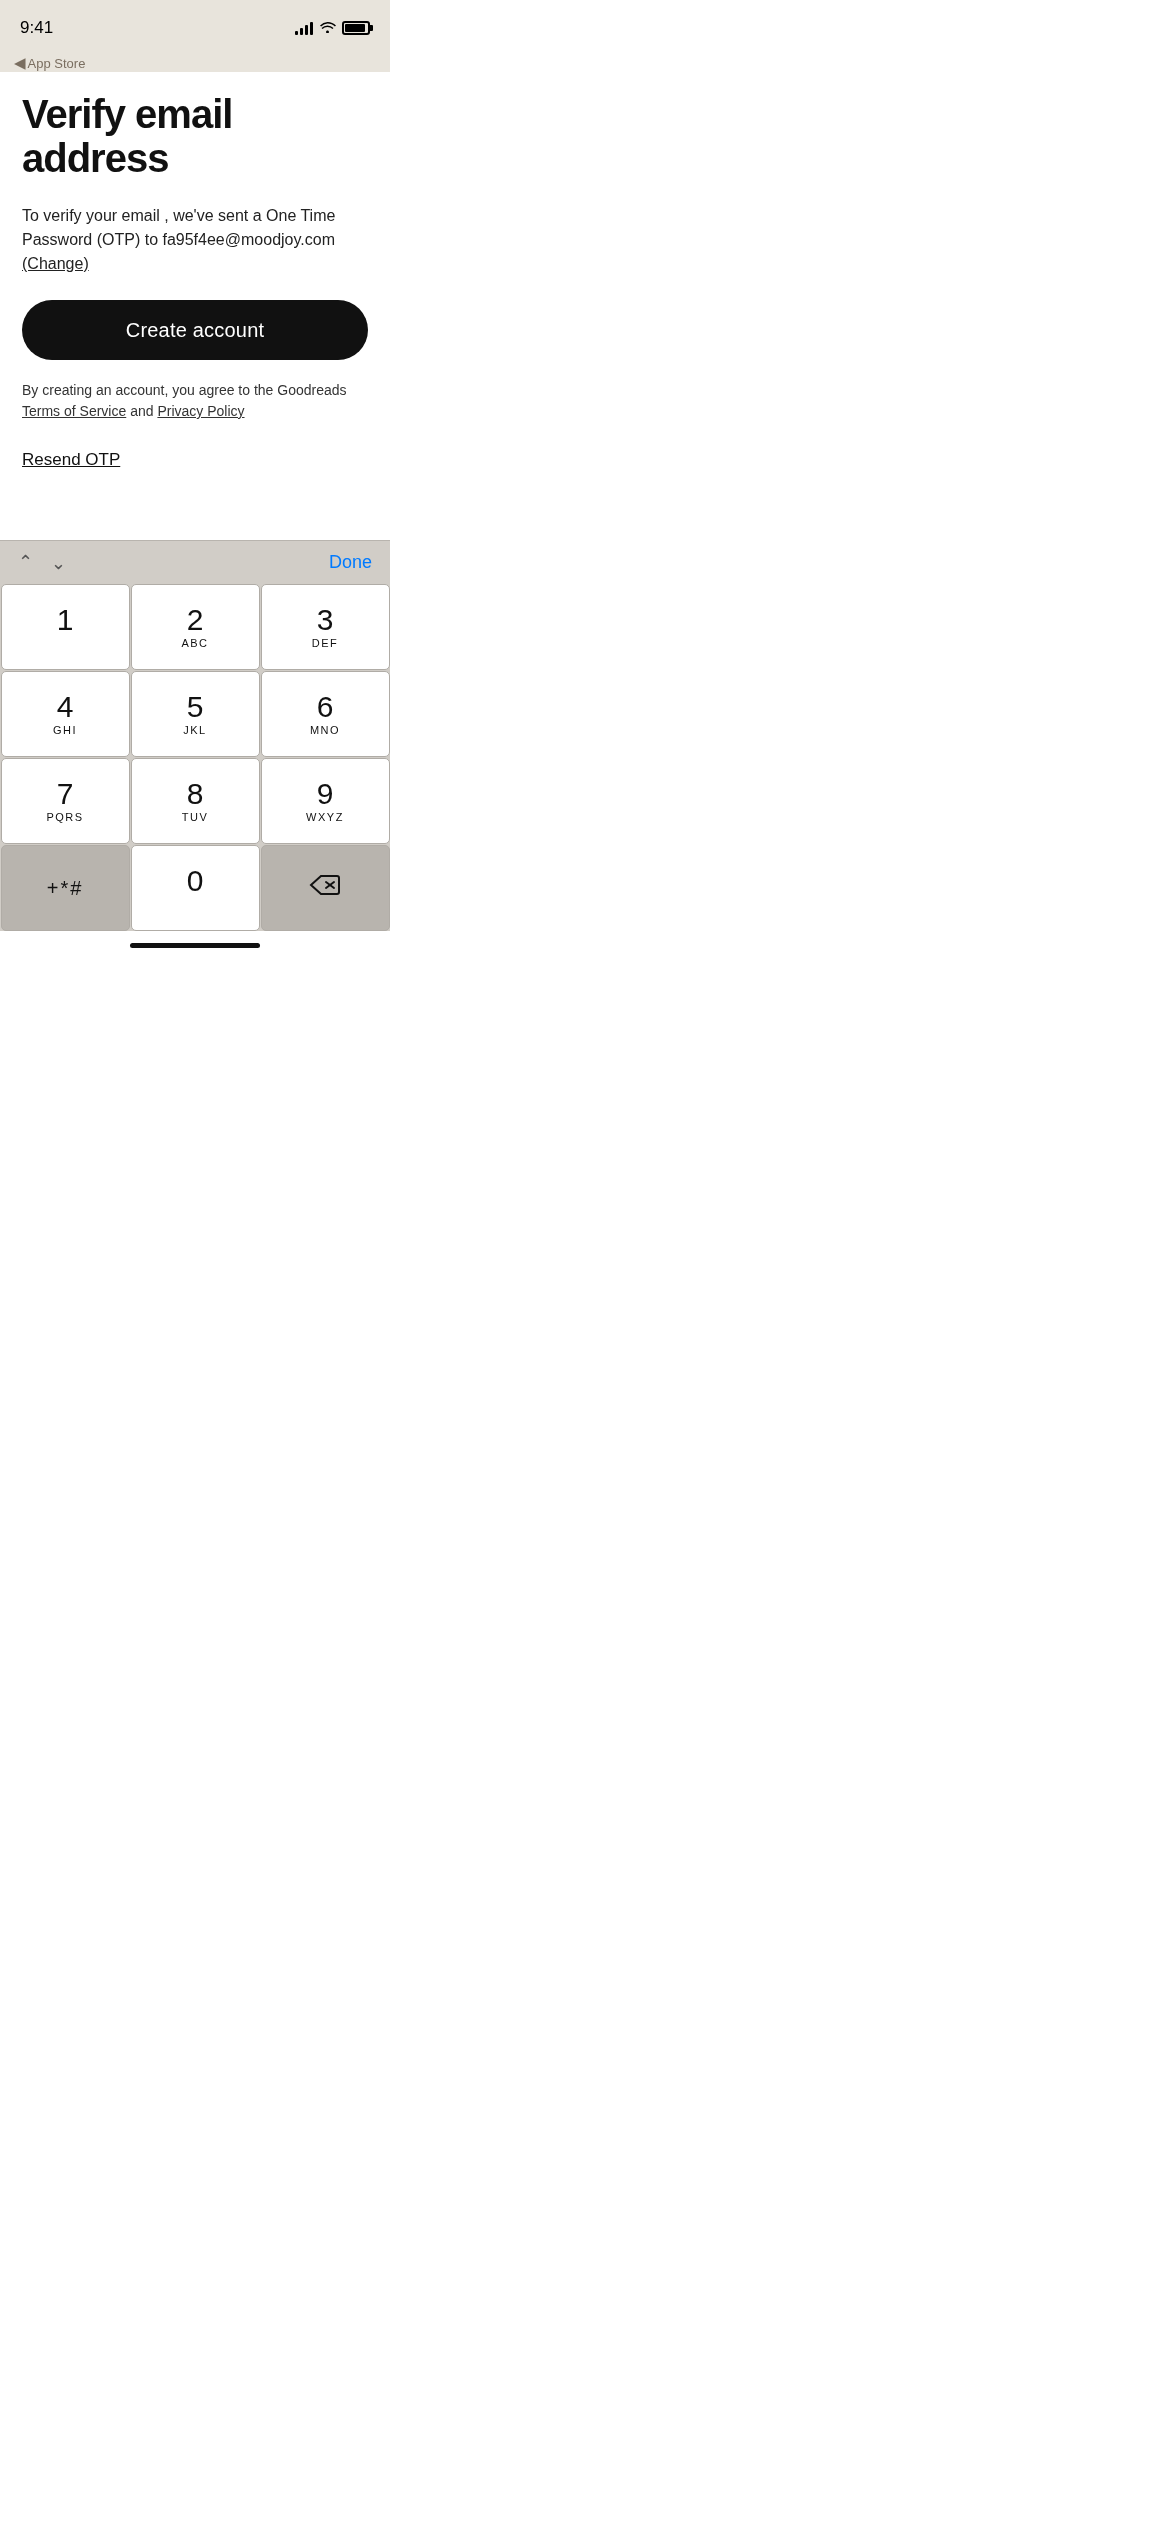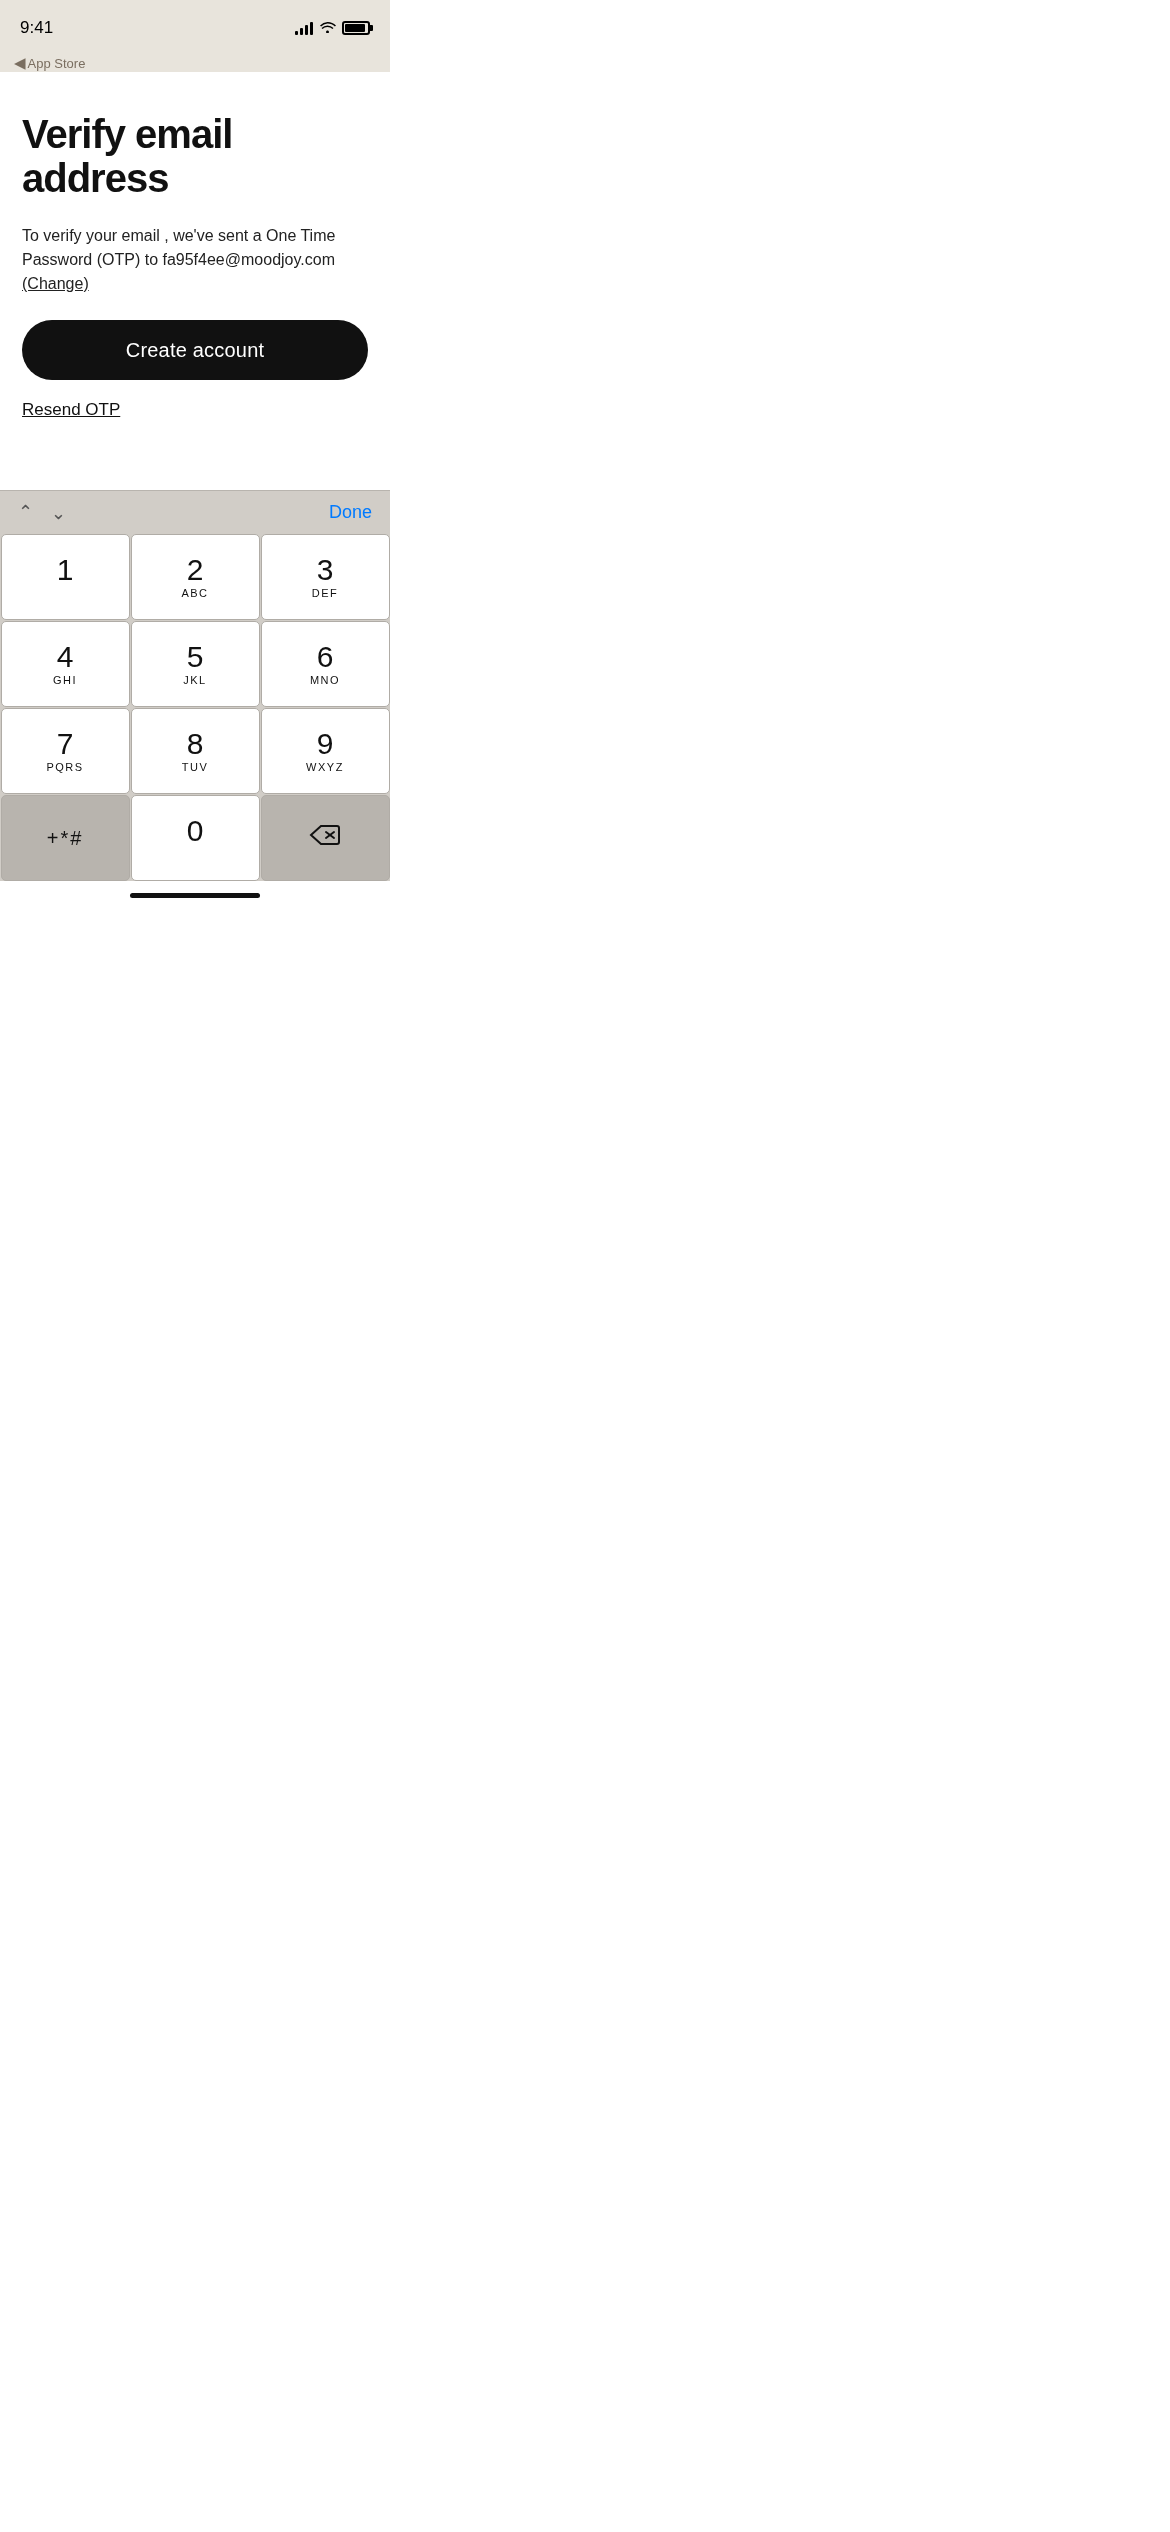--- a/index.html
+++ b/index.html
@@ -81,21 +81,21 @@
       top: 1px;
       bottom: 1px;
       width: 85%;
       background: #000;
       border-radius: 1px;
     }
 
     
     .main-content {
       background: #fff;
-      padding: 40px 22px 20px 22px;
+      padding: 20px 22px 20px 22px;
       flex: 1;
     }
 
     .page-title {
       font-size: 40px;
       font-weight: 700;
       color: #111;
       line-height: 1.1;
       margin-bottom: 24px;
       letter-spacing: -1px;
@@ -318,20 +318,23 @@
 <div class="main-content">
   <h1 class="page-title">Verify email address</h1>
 
   <p class="description">
     <span>To verify your email , we've sent a One Time Password (OTP) to fa95f4ee@moodjoy.com </span><span class="email-link">(Change)</span>
   </p>
 
 
   <button class="create-account-btn">Create account</button>
 
+  <p class="terms-text">
+    <span>By creating an account, you agree to the Goodreads </span><span class="link">Terms of Service</span><span> and </span><span class="link">Privacy Policy</span>
+  </p>
 
   <span class="resend-otp">Resend OTP</span>
 </div>
 
 <div class="keyboard-toolbar">
   <div class="toolbar-nav">
     <span class="toolbar-arrow">⌃</span>
     <span class="toolbar-arrow" style="transform:rotate(180deg); display:inline-block;">⌃</span>
   </div>
   <span class="toolbar-done">Done</span>

